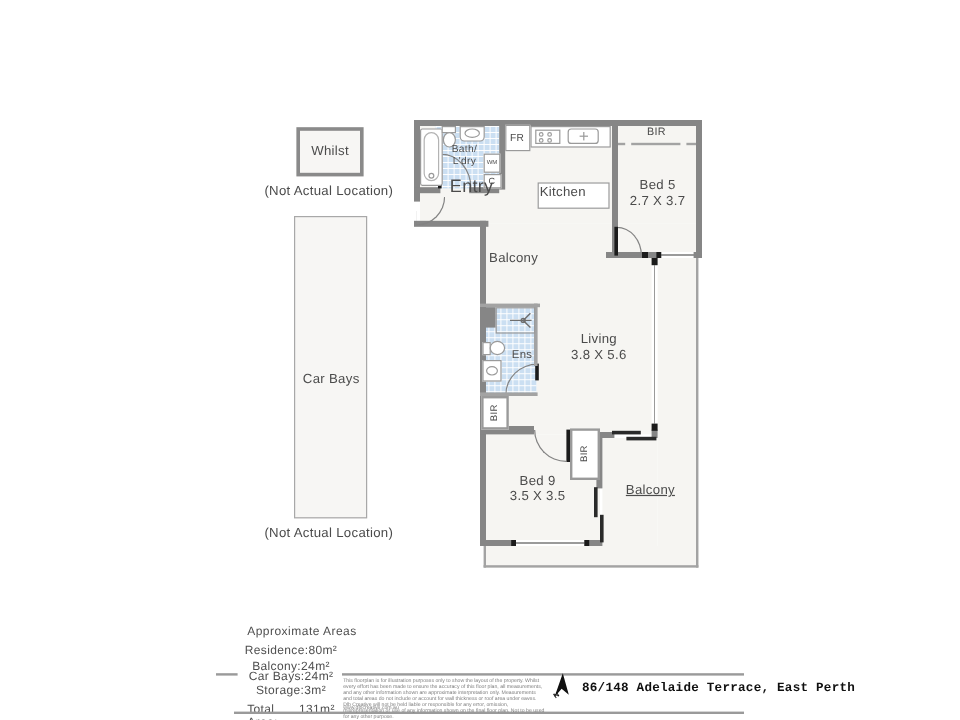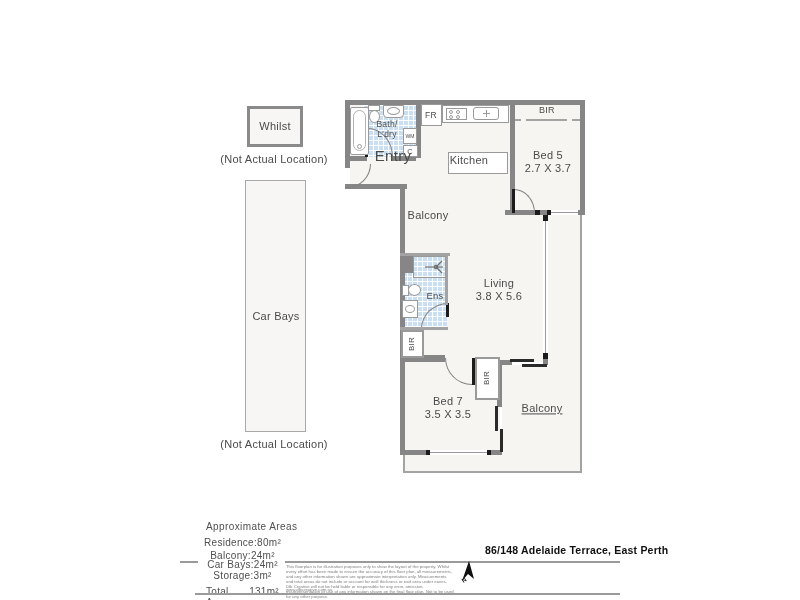--- a/index.html
+++ b/index.html
@@ -172,21 +172,21 @@
     <span>Bed 5</span>
     <span>2.7 X 3.7</span>
   </div>
   <div class="abs lbl" style="left:428px;top:216px;">Balcony</div>
   <div class="abs lbl" style="left:499px;top:290px;">
     <span>Living</span>
     <span>3.8 X 5.6</span>
   </div>
   <div class="abs lbl" style="left:435px;top:296px;font-size:9.5px;">Ens</div>
   <div class="abs lbl" style="left:448px;top:408px;">
-    <span>Bed 7</span>
+    <span>Bed 9</span>
     <span>3.5 X 3.5</span>
   </div>
   <div class="abs lbl" style="left:542px;top:409px;text-decoration:underline;">Balcony</div>
 
   <div class="abs arealbl" style="left:206px;top:521px;">Approximate Areas</div>
   <div class="abs arearow" style="left:206px;top:537px;width:73px;">
     <span>Residence:</span>
     <span>80m²</span>
   </div>
   <div class="abs arearow" style="left:206px;top:550px;width:73px;">
@@ -210,15 +210,15 @@
   <div class="abs rule" style="left:285px;top:561px;width:335px;height:1.5px;"></div>
   <div class="abs rule" style="left:195px;top:593px;width:425px;height:1.5px;"></div>
 
   <div class="abs disc" style="left:286px;top:565px;width:168px;">This floorplan is for illustration purposes only to show the layout of the property. Whilst every effort has been made to ensure the accuracy of this floor plan, all measurements, and any other information shown are approximate interpretation only. Measurements and total areas do not include or account for wall thickness or roof area under eaves. Dlb Creative will not be held liable or responsible for any error, omission, misrepresentation or use of any information shown on the final floor plan. Not to be used for any other purpose.</div>
   <div class="abs disc" style="left:286px;top:588px;width:168px;">www.dlbcreative.com.au</div>
 
   <svg class="abs" style="left:459px;top:560px;" width="20" height="24">
     <polygon points="3,21 10,1 15,19 9,14" fill="#101010"></polygon>
   </svg>
   <span class="abs nlet" style="left:462px;top:577px;">N</span>
-  <div class="abs addr" style="left:485px;top:544px;">86/148 Adelaide Terrace, East Perth</div>
+  <div class="abs addr" style="left:485px;top:568px;font-family:Liberation Mono, monospace;">86/148 Adelaide Terrace, East Perth</div>
 
 </div>
 
 </body></html>

